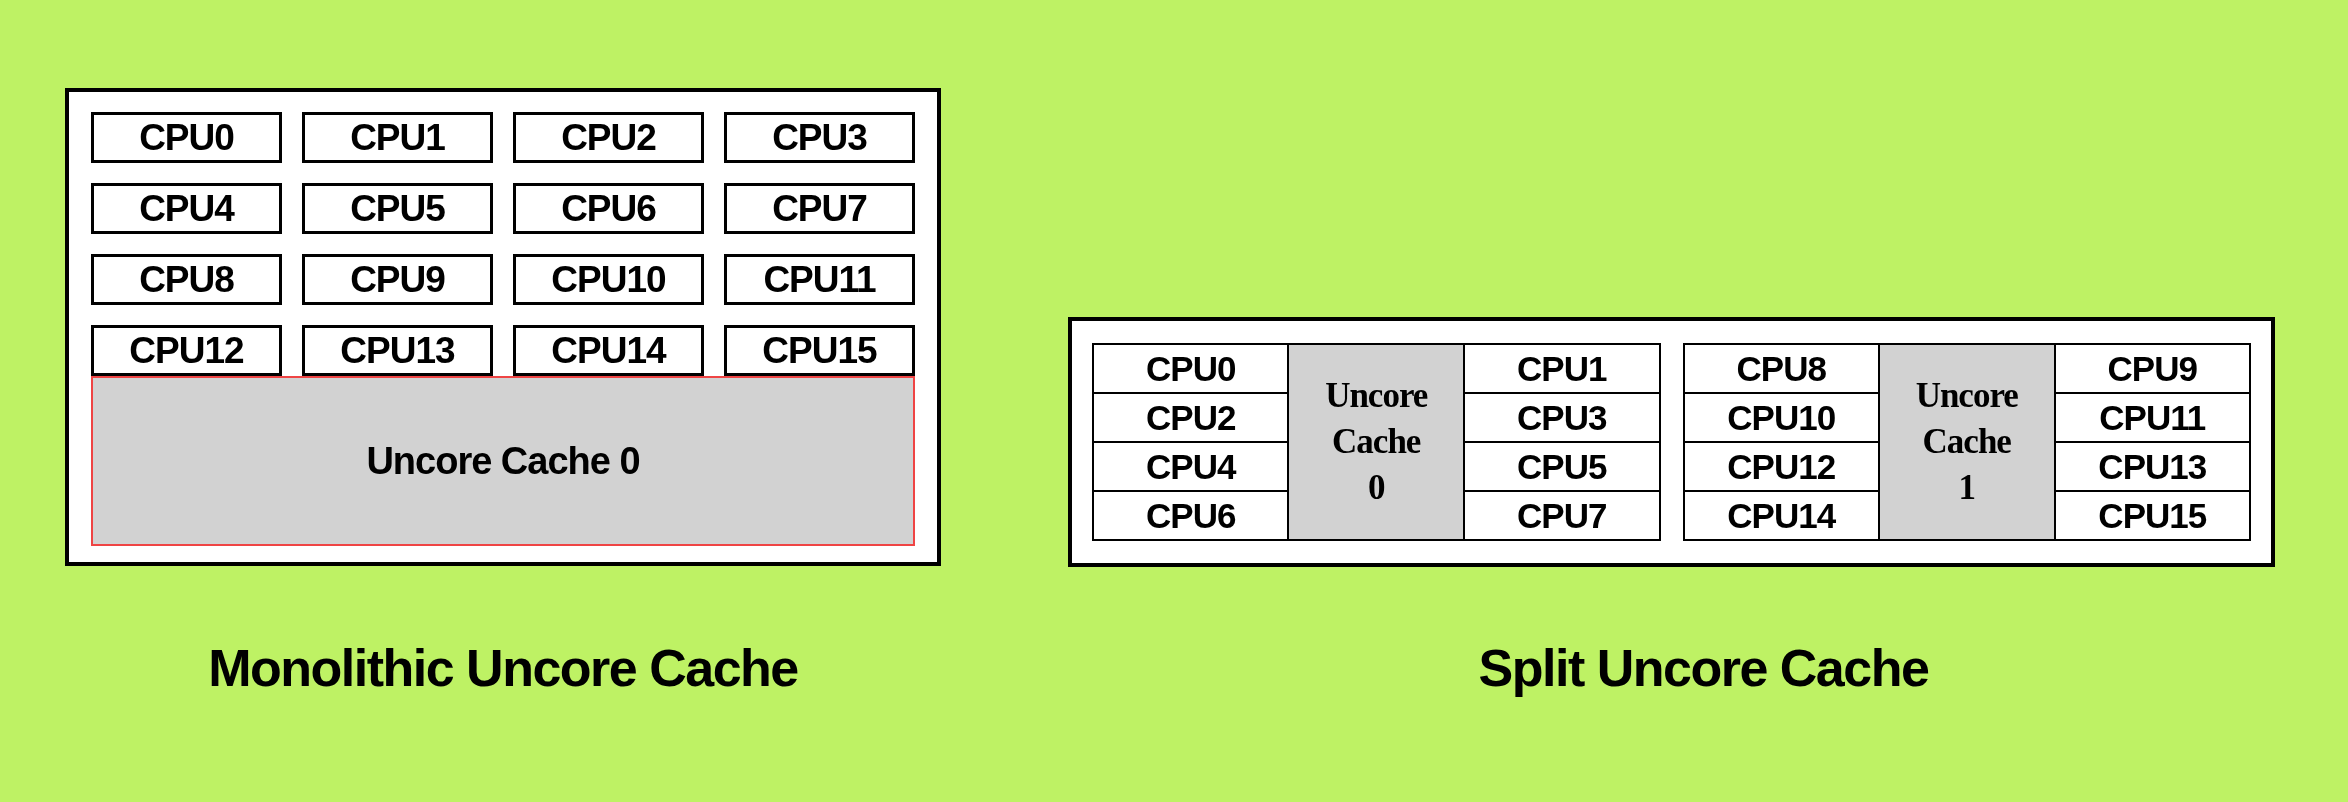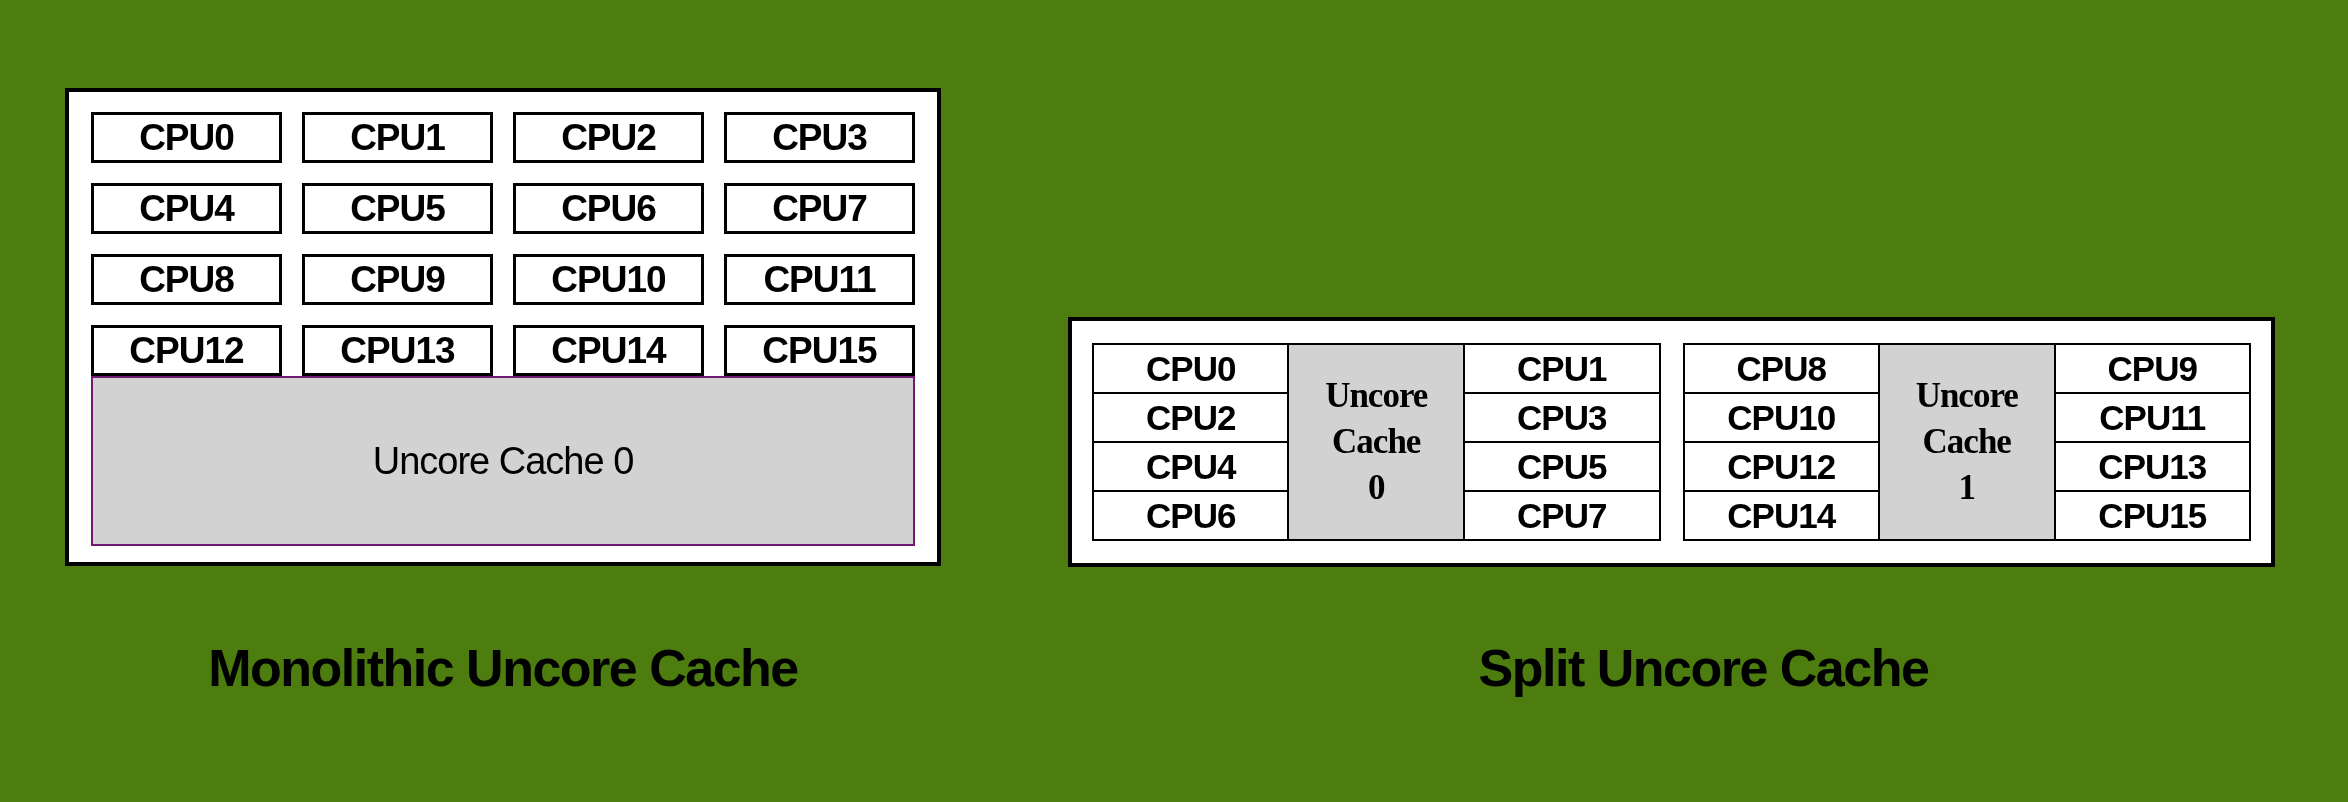--- a/index.html
+++ b/index.html
@@ -4,21 +4,21 @@
 <style>
   html, body {
     margin: 0;
     padding: 0;
     background: #ffffff;
   }
   #canvas {
     position: relative;
     width: 2348px;
     height: 802px;
-    background: #4d7c0f;
+    background: #bef264;
     font-family: "Liberation Sans", sans-serif;
     color: #000000;
     overflow: hidden;
   }
 
   
   .mono-box {
     position: absolute;
     left: 65px;
     top: 88px;
@@ -46,26 +46,26 @@
     align-items: center;
     justify-content: center;
     font-weight: bold;
     font-size: 37px;
     letter-spacing: -1px;
     white-space: nowrap;
   }
   .mono-uncore {
     flex: 1;
     background: #d2d2d2;
-    border: 2px solid #701a75;
+    border: 2px solid #ef4444;
     box-sizing: border-box;
     display: flex;
     align-items: center;
     justify-content: center;
-    font-weight: normal;
+    font-weight: bold;
     font-size: 38px;
     letter-spacing: -1px;
   }
 
   
   .split-box {
     position: absolute;
     left: 1068px;
     top: 317px;
     width: 1207px;

